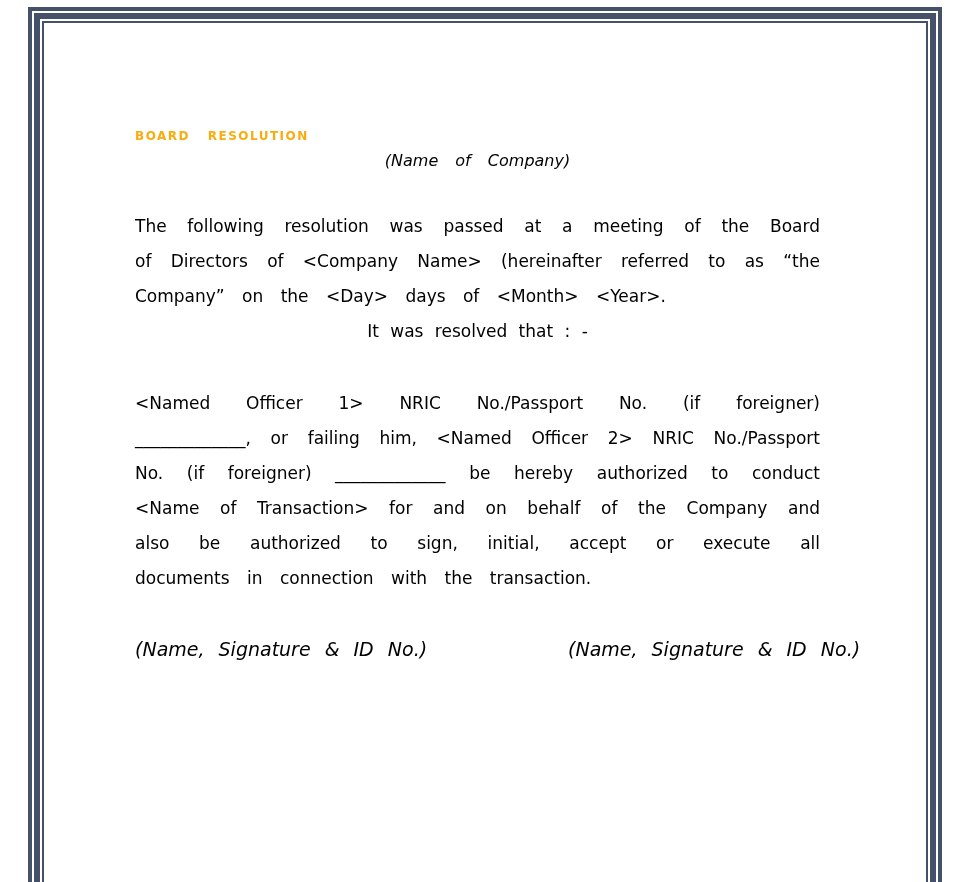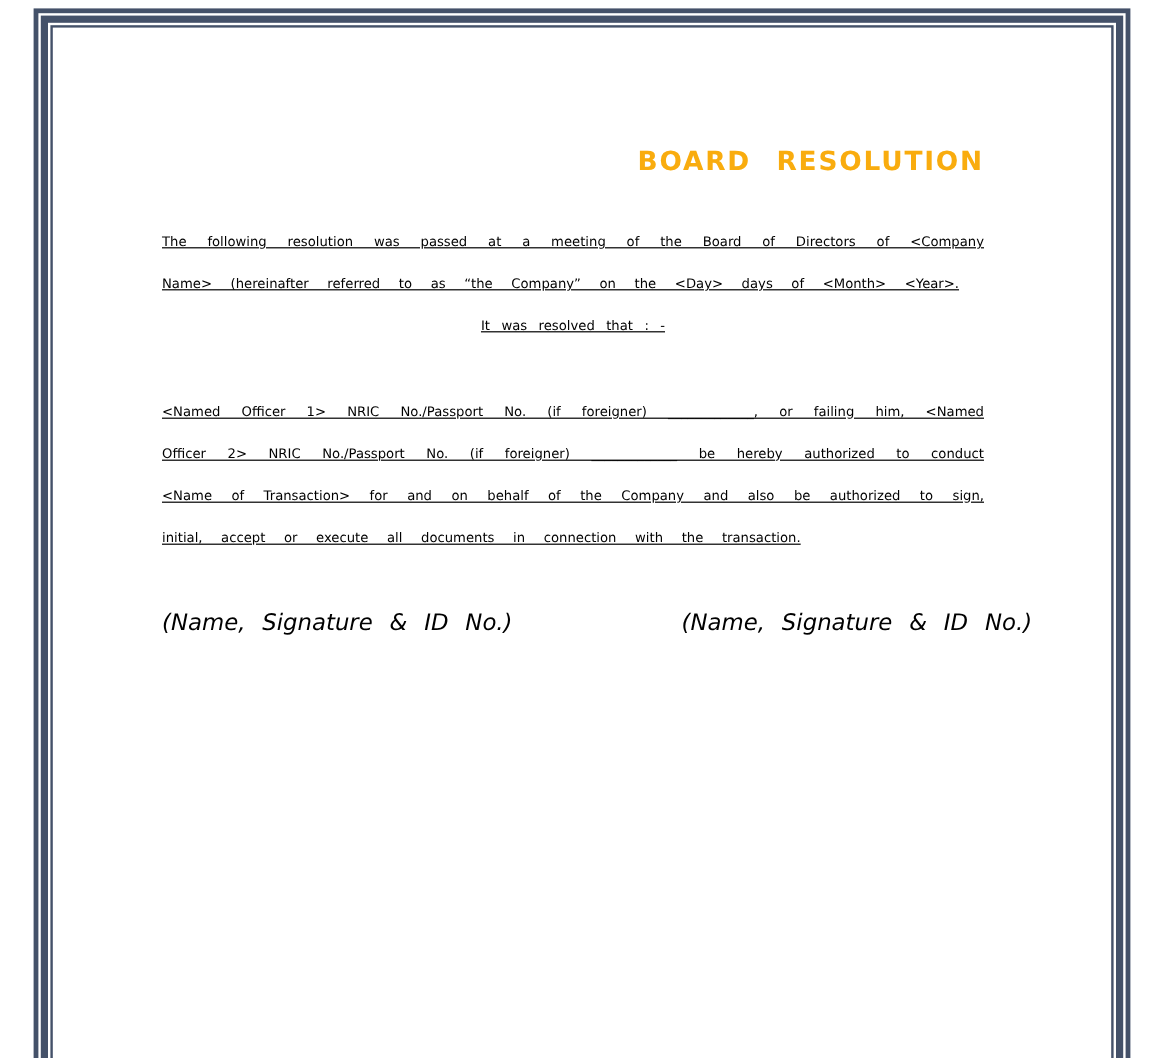--- a/index.html
+++ b/index.html
@@ -32,42 +32,41 @@
   }
   .b3 {
     position: absolute;
     inset: 2px;
     border: 2px solid var(--border-color, #445169);
   }
   .content {
     padding: 101px 106px 0 91px;
   }
   .title {
-    text-align: right;
-    font-size: 22px;
+    text-align: left;
+    font-size: 12px;
     font-weight: bold;
     color: var(--title-color, #F9AC0E);
     letter-spacing: 1.5px;
     word-spacing: 12px;
     line-height: 24px;
   }
   .subtitle {
     text-align: center;
     font-style: italic;
     font-size: 16px;
     word-spacing: 12px;
     line-height: 25px;
   }
   .para {
     margin: 0;
-    font-size: 11px;
+    font-size: 17px;
     line-height: 35px;
     text-align: justify;
     word-spacing: 12px;
-    text-decoration: underline;
   }
   .p1 { margin-top: 36px; }
   .resolved {
     text-align: center;
     word-spacing: 6px;
   }
   .p2 { margin-top: 37px; }
   .sig-row {
     position: relative;
     margin-top: 93px;
@@ -92,20 +91,21 @@
 <body>
 
 <div class="canvas">
   <div class="b1">
     <div class="b2">
       <div class="b3">
         <div class="content">
 
           <div class="title">BOARD RESOLUTION</div>
 
+          <div class="subtitle">(Name of Company)</div>
 
           <p class="para p1">The following resolution was passed at a meeting of the Board of Directors of &lt;Company Name&gt; (hereinafter referred to as “the Company” on the &lt;Day&gt; days of &lt;Month&gt; &lt;Year&gt;.</p>
 
           <p class="para resolved">It was resolved that : -</p>
 
           <p class="para p2">&lt;Named Officer 1&gt; NRIC No./Passport No. (if foreigner) _____________, or failing him, &lt;Named Officer 2&gt; NRIC No./Passport No. (if foreigner) _____________ be hereby authorized to conduct &lt;Name of Transaction&gt; for and on behalf of the Company and also be authorized to sign, initial, accept or execute all documents in connection with the transaction.</p>
 
 
           <div class="cap-row">
             <span class="cap-left">(Name, Signature &amp; ID No.)</span>

